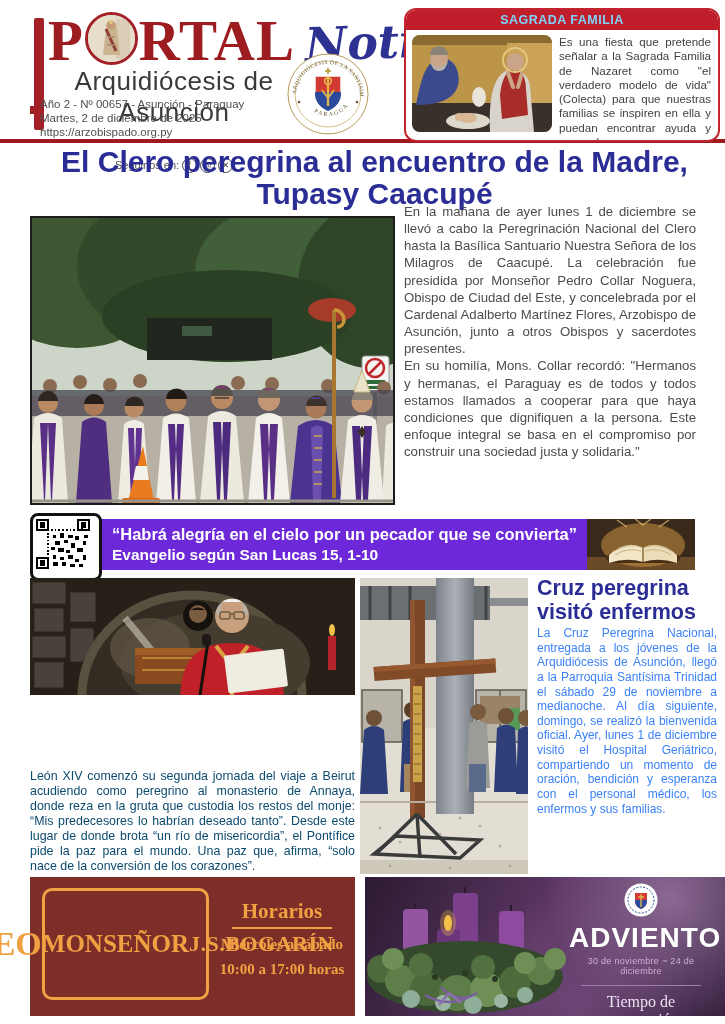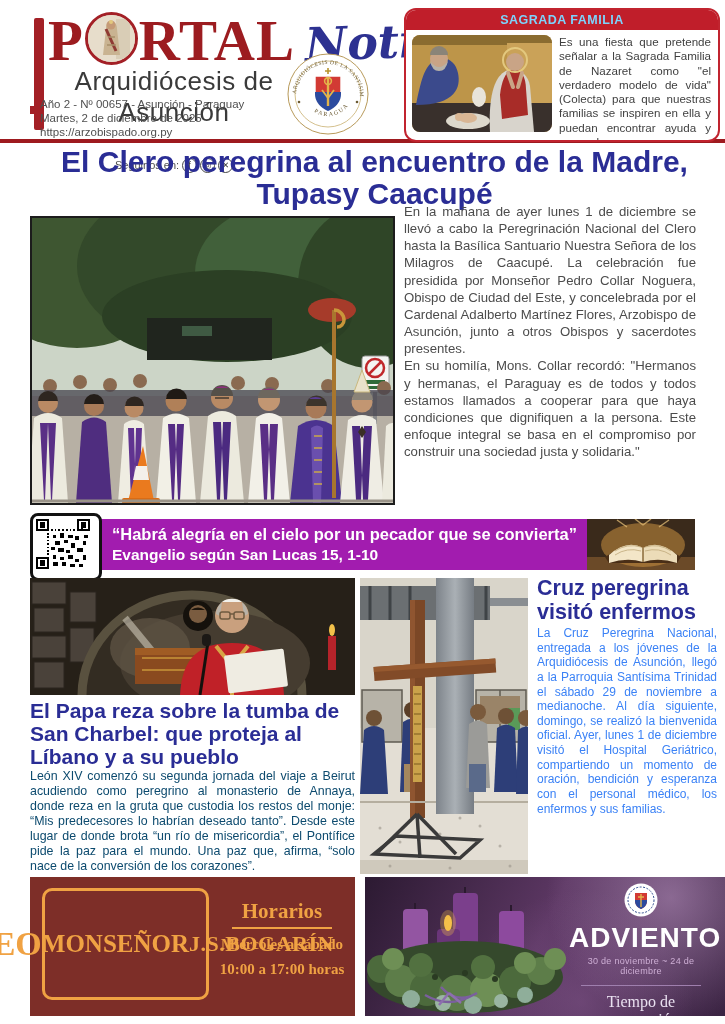--- a/index.html
+++ b/index.html
@@ -24,21 +24,21 @@
   .sagrada-body{display:flex;padding:5px 7px 0 6px;gap:7px;}
   .sagrada-img{width:140px;height:97px;border-radius:8px;overflow:hidden;flex:none;}
   .sagrada-text{font-size:11.6px;line-height:1.23;color:#3f3f3f;text-align:justify;}
   
   .headline{position:absolute;left:32px;top:146px;width:685px;text-align:center;
             font-size:30px;font-weight:bold;color:#2a2d95;line-height:1.08;}
   .main-photo{position:absolute;left:30px;top:216px;width:365px;height:289px;border:2px solid #1c1c1c;box-sizing:border-box;overflow:hidden;}
   .main-text{position:absolute;left:404px;top:203px;width:292px;font-size:13.2px;line-height:1.3;color:#4c4c4c;text-align:justify;}
   .main-text p{margin:0;}
   
-  .banner-red{position:absolute;left:96px;top:519px;width:599px;height:51px;background:#a21caf;overflow:hidden;}
+  .banner-red{position:absolute;left:96px;top:519px;width:599px;height:51px;background:#6d28d9;overflow:hidden;}
   .banner-text{position:absolute;left:16px;top:5px;width:470px;color:#fff;font-weight:bold;}
   .banner-q{font-size:16.5px;line-height:1.25;}
   .banner-ref{font-size:15.5px;line-height:1.3;}
   .banner-book{position:absolute;right:0;top:0;width:108px;height:51px;}
   .qr-box{position:absolute;left:30px;top:513px;width:60px;height:56px;background:#fff;border:3px solid #111;border-radius:8px;padding:3px;}
   
   .pope-photo{position:absolute;left:30px;top:578px;width:325px;height:117px;overflow:hidden;}
   .pope-title{position:absolute;left:30px;top:699px;width:325px;font-size:21px;font-weight:bold;color:#2a2d95;line-height:1.1;}
   .pope-body{position:absolute;left:30px;top:769px;width:325px;font-size:12.4px;line-height:1.21;color:#0c4a6e;text-align:justify;}
   .cross-photo{position:absolute;left:360px;top:578px;width:168px;height:296px;overflow:hidden;}
@@ -367,21 +367,20 @@
       <path d="M192,24 a13,9 0 0 1 20,0 z" fill="#f2f0ea"></path>
       <rect x="190" y="34" width="10" height="7" rx="2" fill="none" stroke="#6e5a40" stroke-width="1.5"></rect>
       <rect x="204" y="34" width="10" height="7" rx="2" fill="none" stroke="#6e5a40" stroke-width="1.5"></rect>
       <line x1="200" y1="36" x2="204" y2="36" stroke="#6e5a40" stroke-width="1.5"></line>
       <line x1="178" y1="64" x2="170" y2="117" stroke="#14110d" stroke-width="3"></line>
       <rect x="172" y="56" width="9" height="12" rx="4" fill="#1c1916"></rect>
       <rect x="298" y="58" width="8" height="34" fill="#b5232a"></rect>
       <ellipse cx="302" cy="52" rx="3" ry="6" fill="#f2c14a"></ellipse>
     </svg>
   </div>
-  <div class="pope-title">El Papa reza sobre la tumba de San Charbel: que proteja al Líbano y a su pueblo</div>
   <div class="pope-body">León XIV comenzó su segunda jornada del viaje a Beirut acudiendo como peregrino al monasterio de Annaya, donde reza en la gruta que custodia los restos del monje: “Mis predecesores lo habrían deseado tanto”. Desde este lugar de donde brota “un río de misericordia”, el Pontífice pide la paz para el mundo. Una paz que, afirma, “solo nace de la conversión de los corazones”.</div>
 
   <div class="cross-photo">
     <svg width="168" height="296" viewBox="0 0 168 296">
       <defs>
         <linearGradient id="pillar" x1="0" x2="1">
           <stop offset="0" stop-color="#7d838a"></stop>
             <stop offset="0.5" stop-color="#aab0b5"></stop>
             <stop offset="1" stop-color="#767c83"></stop>
         </linearGradient>

